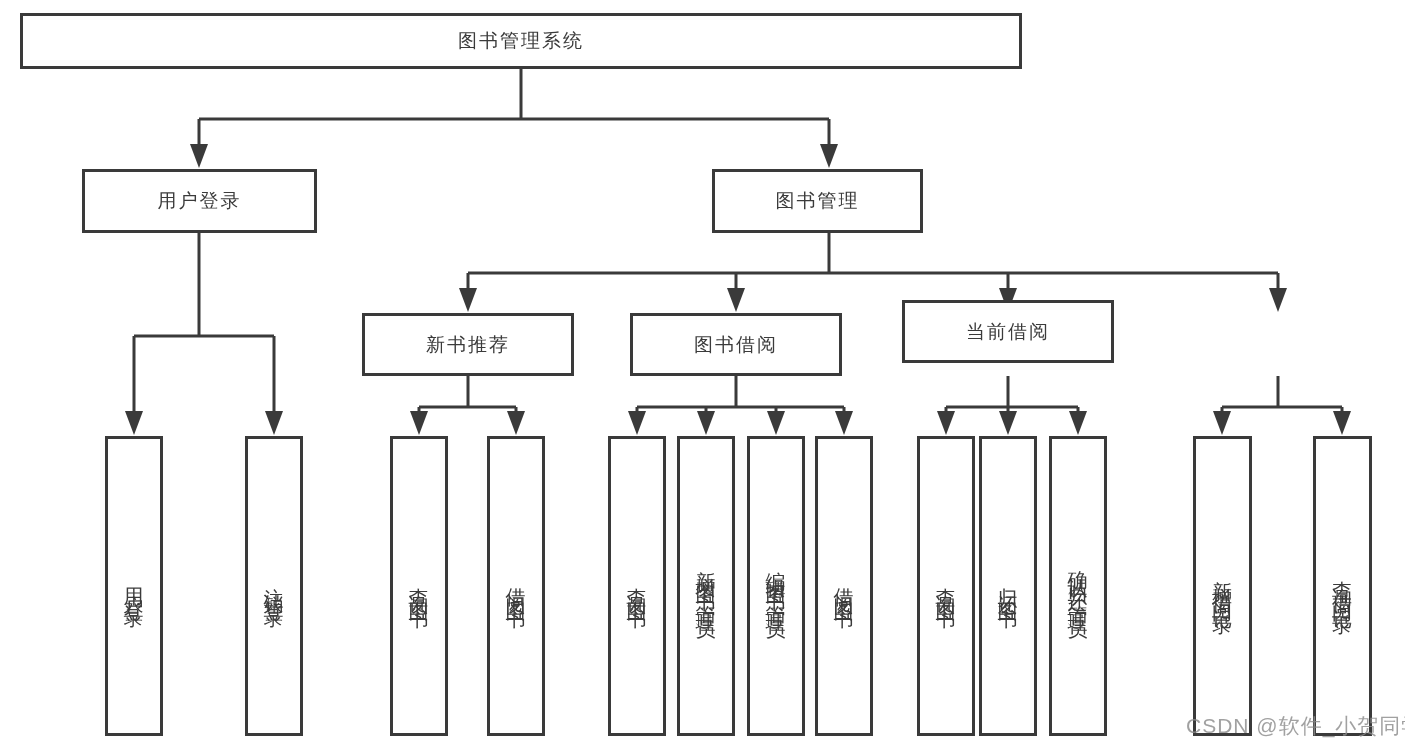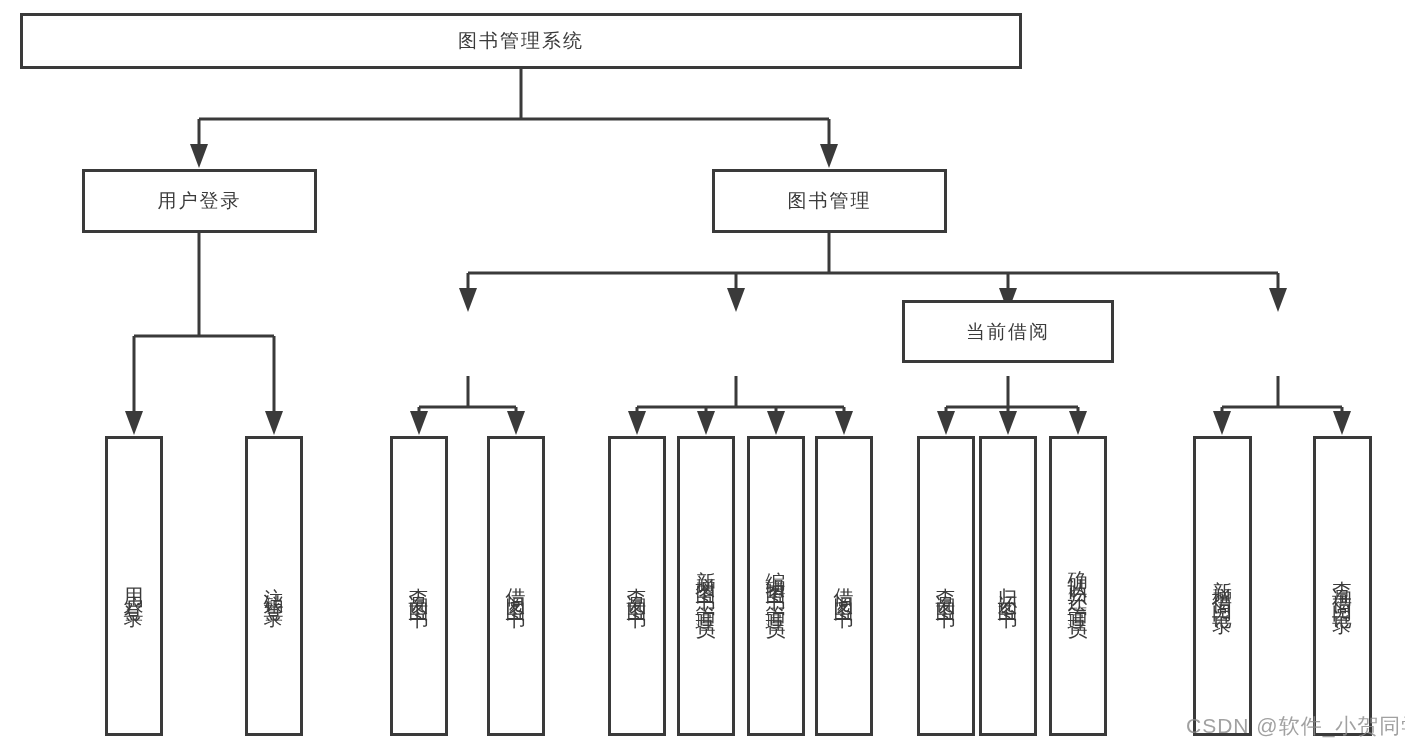--- a/index.html
+++ b/index.html
@@ -83,22 +83,24 @@
     <use href="#ah" x="1078" y="435"></use>
 
     <path d="M1278 376 V407 M1222 407 H1342 M1222 407 V413 M1342 407 V413" stroke="#3a3a3a" stroke-width="3" fill="none"></path>
     <use href="#ah" x="1222" y="435"></use>
     <use href="#ah" x="1342" y="435"></use>
   </svg>
 
   <div class="box" style="left:20px;top:13px;width:1002px;height:56px">图书管理系统</div>
 
   <div class="box" style="left:82px;top:169px;width:235px;height:64px">用户登录</div>
-  <div class="box" style="left:712px;top:169px;width:235px;height:64px">图书管理</div>
+  <div class="box" style="left:712px;top:169px;width:211px;height:64px">图书管理</div>
 
+  <div class="box" style="left:362px;top:313px;width:212px;height:63px">新书推荐</div>
+  <div class="box" style="left:630px;top:313px;width:212px;height:63px">图书借阅</div>
   <div class="box" style="left:902px;top:300px;width:212px;height:63px">当前借阅</div>
 
   <div class="box vbox" style="left:105px;top:436px;width:58px;height:300px">用户登录</div>
   <div class="box vbox" style="left:245px;top:436px;width:58px;height:300px">注销登录</div>
 
   <div class="box vbox" style="left:390px;top:436px;width:58px;height:300px">查询图书</div>
   <div class="box vbox" style="left:487px;top:436px;width:58px;height:300px">借阅图书</div>
 
   <div class="box vbox" style="left:608px;top:436px;width:58px;height:300px">查询图书</div>
   <div class="box vbox" style="left:677px;top:436px;width:58px;height:300px">新增图书（管理员）</div>

